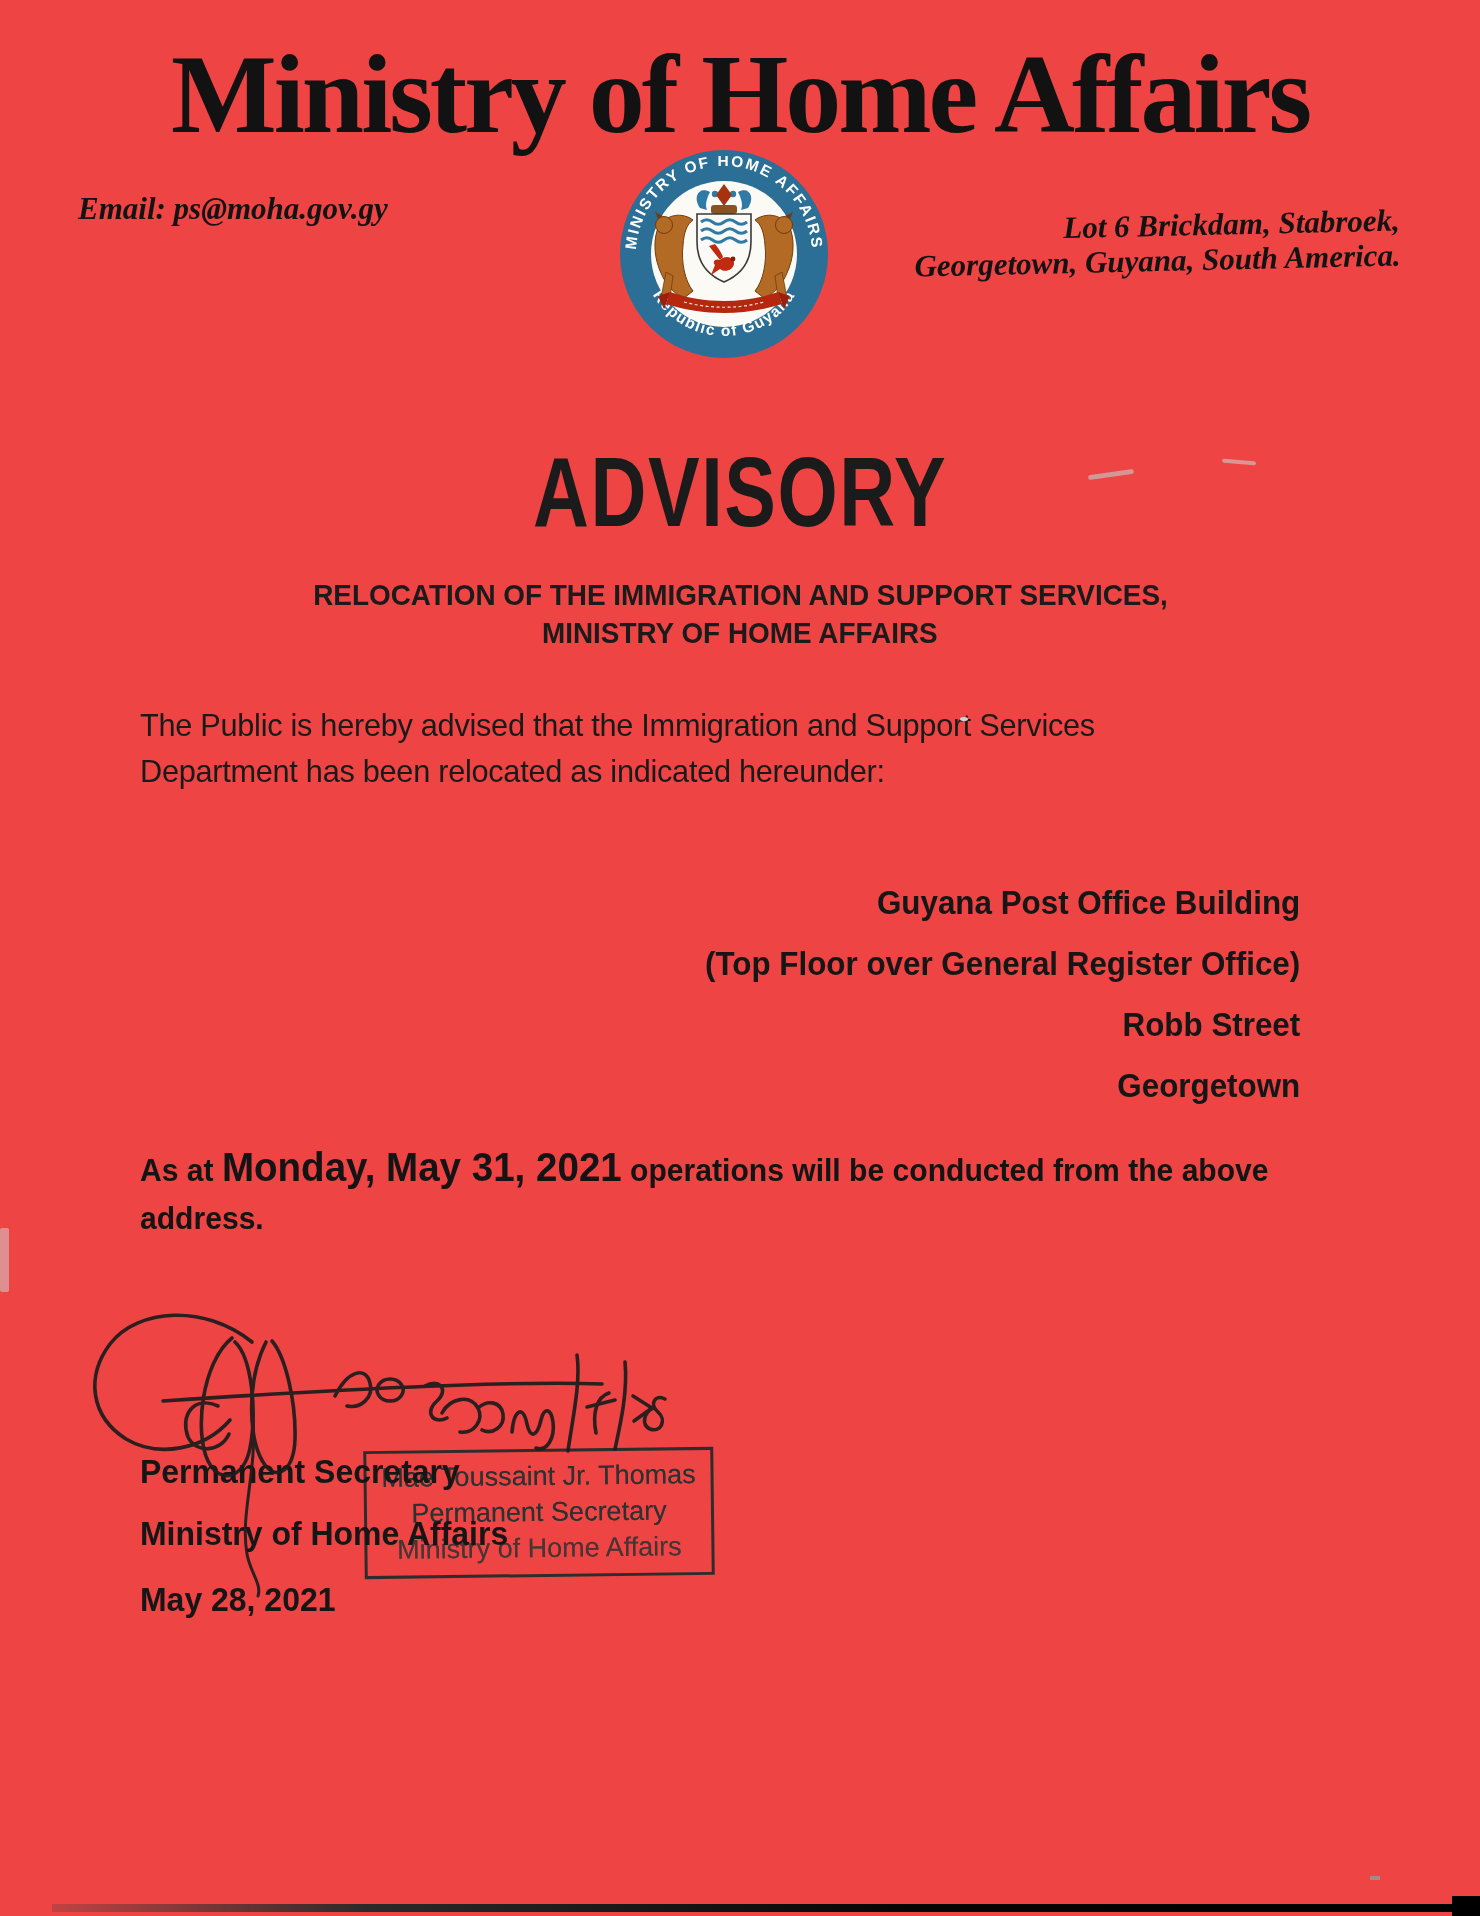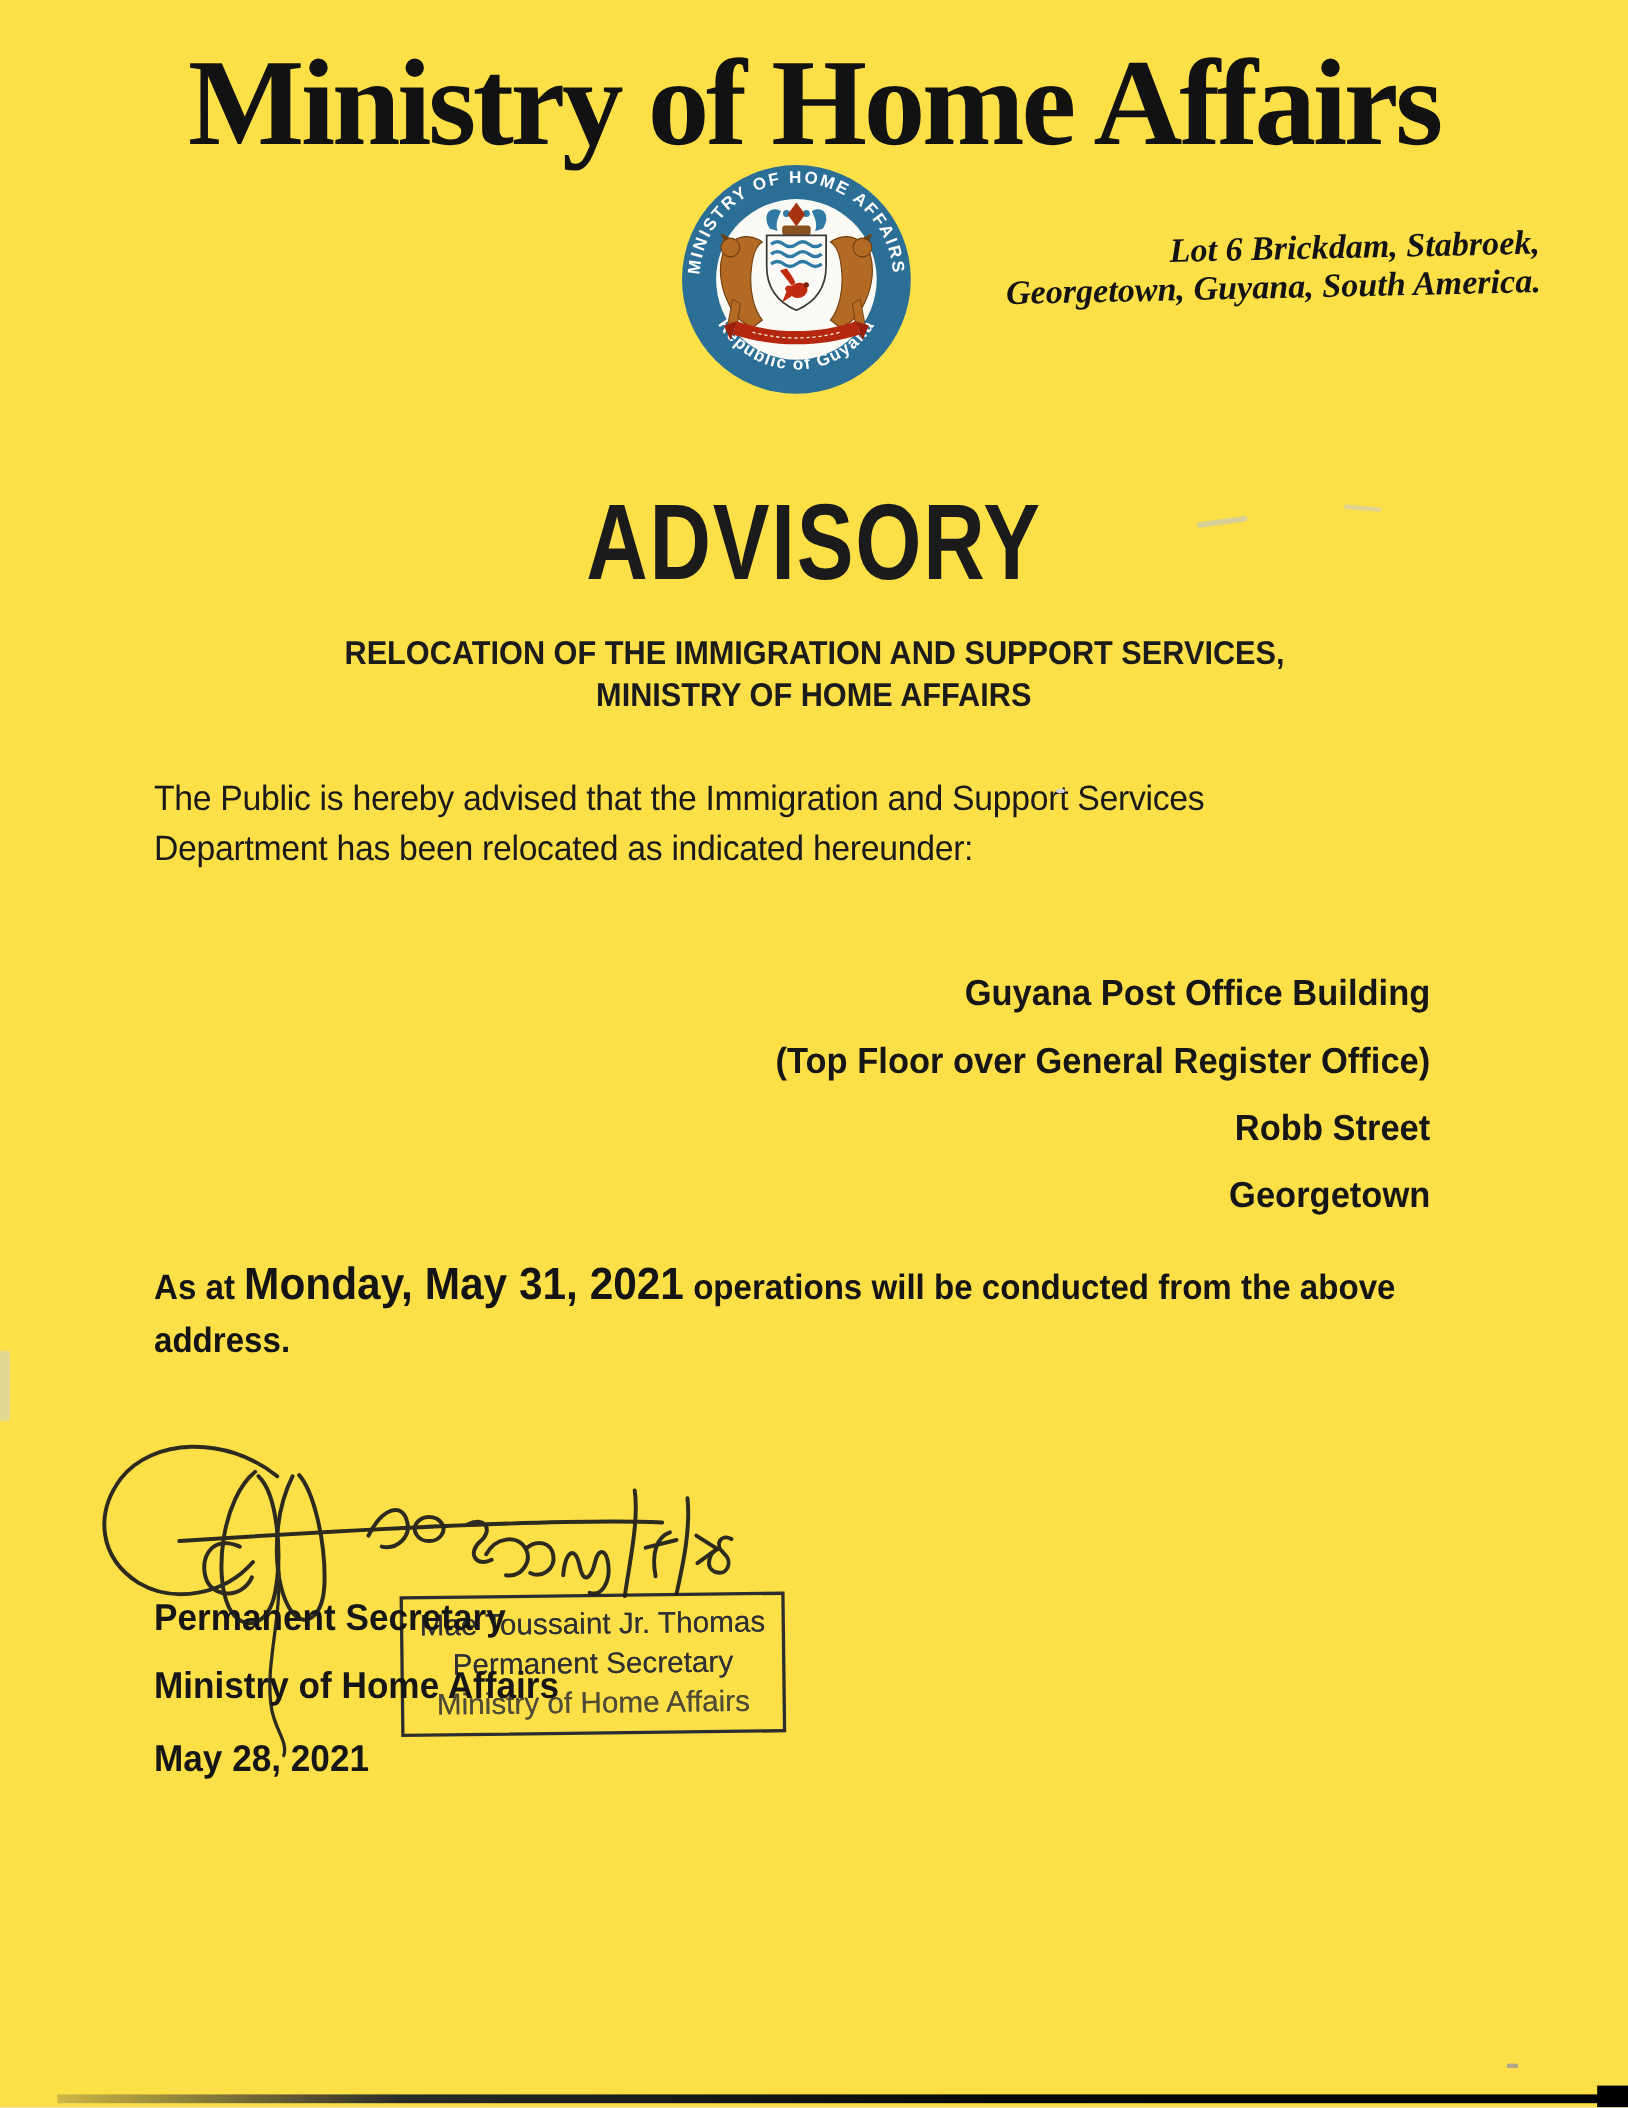--- a/index.html
+++ b/index.html
@@ -1,20 +1,20 @@
 <!DOCTYPE html>
 <html><head>
 <meta charset="utf-8">
 <style>
   html,body{margin:0;padding:0;background:#e8e8e8;}
   .page{
     position:relative;
     width:1480px;height:1916px;
     margin:0 auto;
-    background:#fde047;
+    background:#ef4444;
     overflow:hidden;
     font-family:"Liberation Sans",sans-serif;
     color:#161616;
   }
   
   .main-title{
     position:absolute;top:30px;left:0;width:1480px;
     text-align:center;
     font-family:"Liberation Serif",serif;
     font-weight:700;
@@ -114,20 +114,21 @@
   .bottom-tick{left:1370px;top:1876px;width:10px;height:4px;background:#9a9a9a;opacity:.8;}
 </style>
 </head>
 <body>
 
 <div class="page">
 
   <div class="main-title">Ministry of Home Affairs</div>
 
   <div class="contact-block">
+    <div>Email: ps@moha.gov.gy</div>
   </div>
 
   <div class="address-block">
     <div>Lot 6 Brickdam, Stabroek,</div>
     <div>Georgetown, Guyana, South America.</div>
   </div>
 
   <svg class="seal" viewBox="0 0 216 216">
     <circle cx="108" cy="108" r="104" fill="#2b6f97"></circle>
     <circle cx="108" cy="108" r="73" fill="#fbfaf5"></circle>

